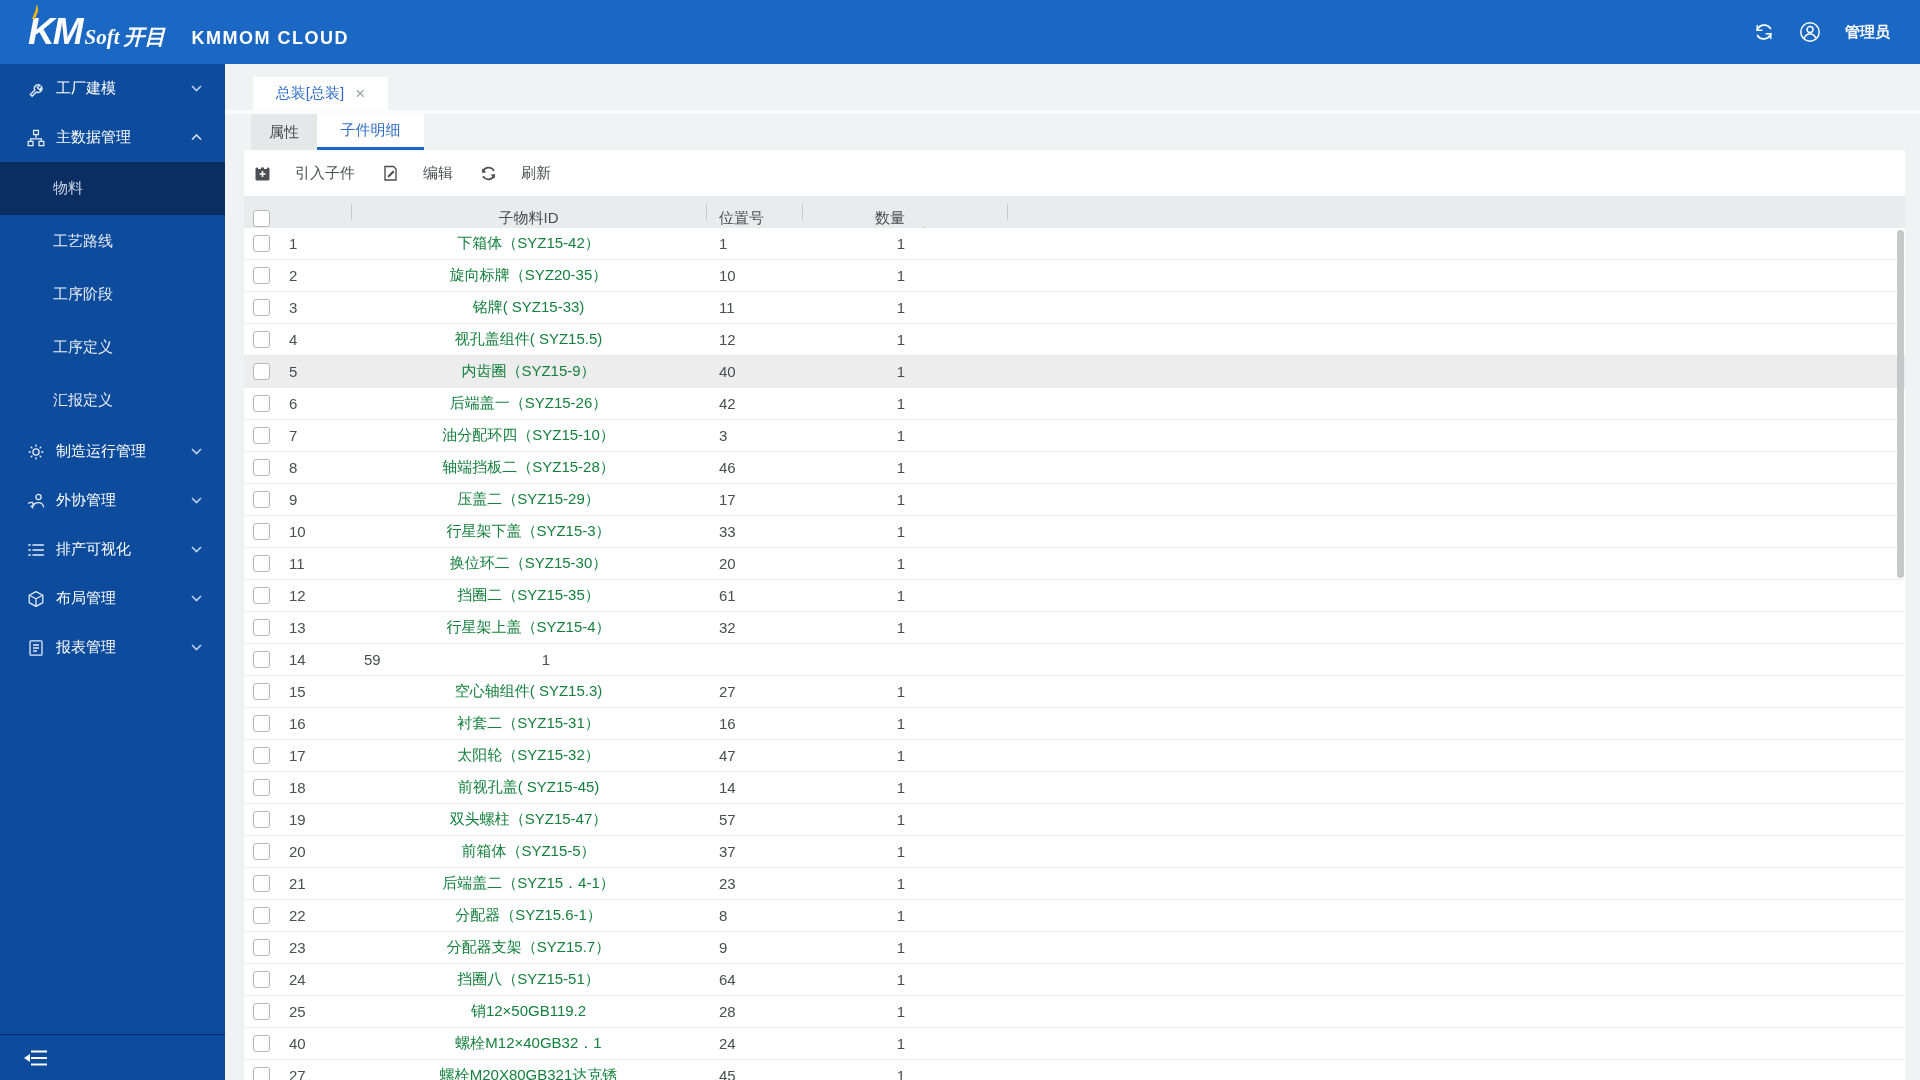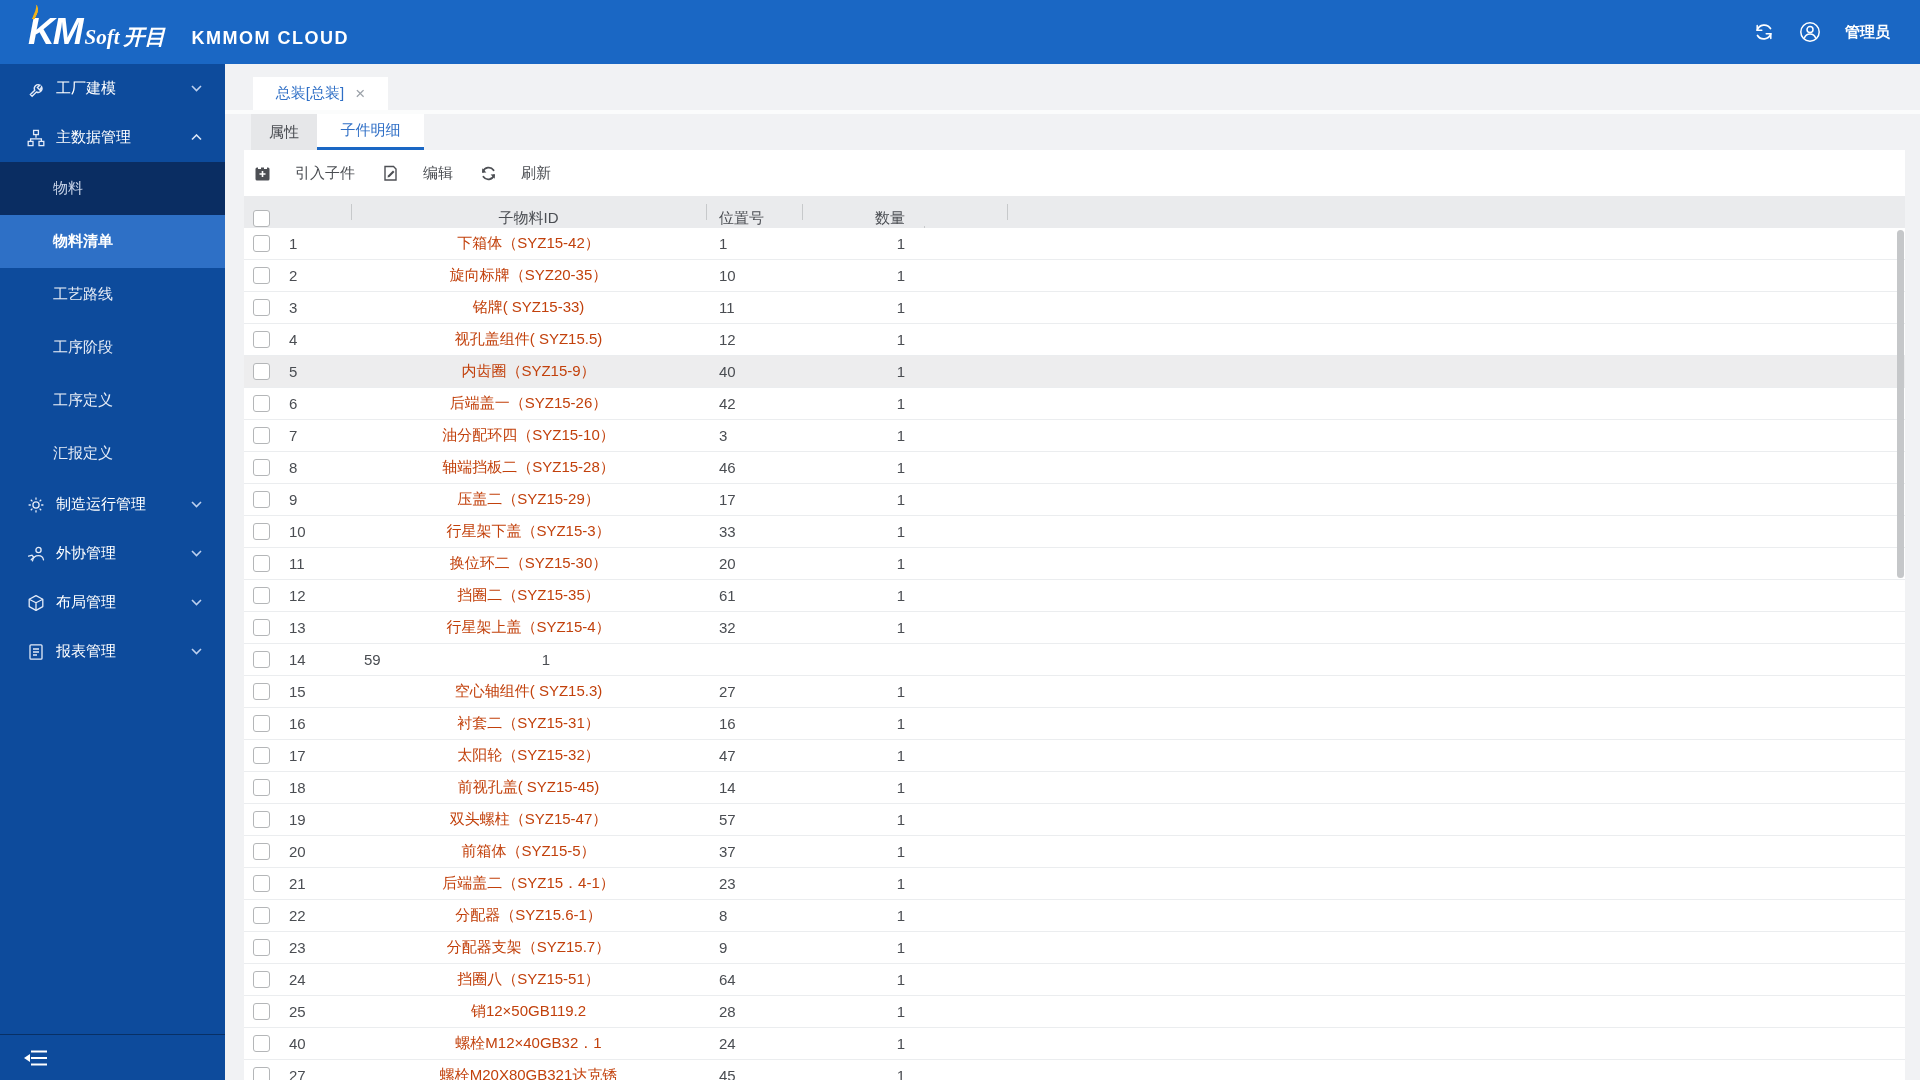--- a/index.html
+++ b/index.html
@@ -77,21 +77,21 @@
   .col-fill  { flex:1; }
   .hdiv { position:relative; }
   .hdiv::before { content:""; position:absolute; left:0; top:8px; width:1px;
     height:16px; background:#c7c9cb; }
   .cb { width:17px; height:17px; background:#fff; border:1px solid #b4b6b8;
     border-radius:3px; display:inline-block; cursor:pointer; }
   .rows { position:absolute; top:78px; left:0; right:0; bottom:0; overflow:hidden; }
   .row { height:32px; display:flex; align-items:center;
     border-bottom:1px solid #ebedef; font-size:15px; color:#4a4d52; background:#fff; }
   .row.hl { background:#ededee; }
-  .link { color:#c2410c; text-decoration:none; cursor:pointer; }
+  .link { color:#15803d; text-decoration:none; cursor:pointer; }
   .vscroll { position:absolute; right:1px; top:80px; bottom:2px; width:7px; }
   .vthumb { width:7px; height:348px; background:#c5c7c9; border-radius:4px;
     cursor:pointer; }
 
   svg { display:block; }
 </style>
 </head>
 <body>
 
 <div class="topbar">
@@ -138,23 +138,20 @@
     </svg>
     <span class="nav-label">主数据管理</span>
     <svg class="chev" viewBox="0 0 11 7" fill="none" stroke="#dbe6f6" stroke-width="1.6">
         <polyline points="1,5.5 5.5,1 10,5.5"></polyline>
       </svg>
   </div>
 
   <div class="sub-item dark">
     <span>物料</span>
   </div>
-  <div class="sub-item selected">
-    <span>物料清单</span>
-  </div>
   <div class="sub-item">
     <span>工艺路线</span>
   </div>
   <div class="sub-item">
     <span>工序阶段</span>
   </div>
   <div class="sub-item">
     <span>工序定义</span>
   </div>
   <div class="sub-item">
@@ -177,20 +174,30 @@
       <circle cx="11.5" cy="5" r="2.6"></circle>
         <path d="M5.5 15.8 c.6-3.4 2.8-5.2 6-5.2 s4.6 1.8 5 4.2"></path>
       <path d="M1.6 11.2 l3.4-1 1.8 2 -2.6 2.6"></path>
     </svg>
     <span class="nav-label">外协管理</span>
     <svg class="chev" viewBox="0 0 11 7" fill="none" stroke="#bcd0ef" stroke-width="1.6">
         <polyline points="1,1 5.5,5.5 10,1"></polyline>
       </svg>
   </div>
 
+  <div class="nav-item">
+    <svg class="nav-icon" viewBox="0 0 18 18" fill="none" stroke="#e4ebf8" stroke-width="1.5" stroke-linecap="round">
+      <path d="M6 4 h10.4 M6 9 h10.4 M6 14 h10.4"></path>
+      <path d="M1.8 4 h1.4 M1.8 9 h1.4 M1.8 14 h1.4"></path>
+    </svg>
+    <span class="nav-label">排产可视化</span>
+    <svg class="chev" viewBox="0 0 11 7" fill="none" stroke="#bcd0ef" stroke-width="1.6">
+        <polyline points="1,1 5.5,5.5 10,1"></polyline>
+      </svg>
+  </div>
 
   <div class="nav-item">
     <svg class="nav-icon" viewBox="0 0 18 18" fill="none" stroke="#e4ebf8" stroke-width="1.3" stroke-linejoin="round">
       <polygon points="9,1.6 15.8,5.2 15.8,12.6 9,16.4 2.2,12.6 2.2,5.2"></polygon>
       <path d="M2.2 5.2 L9 8.8 L15.8 5.2 M9 8.8 V16.4"></path>
     </svg>
     <span class="nav-label">布局管理</span>
     <svg class="chev" viewBox="0 0 11 7" fill="none" stroke="#bcd0ef" stroke-width="1.6">
         <polyline points="1,1 5.5,5.5 10,1"></polyline>
       </svg>

